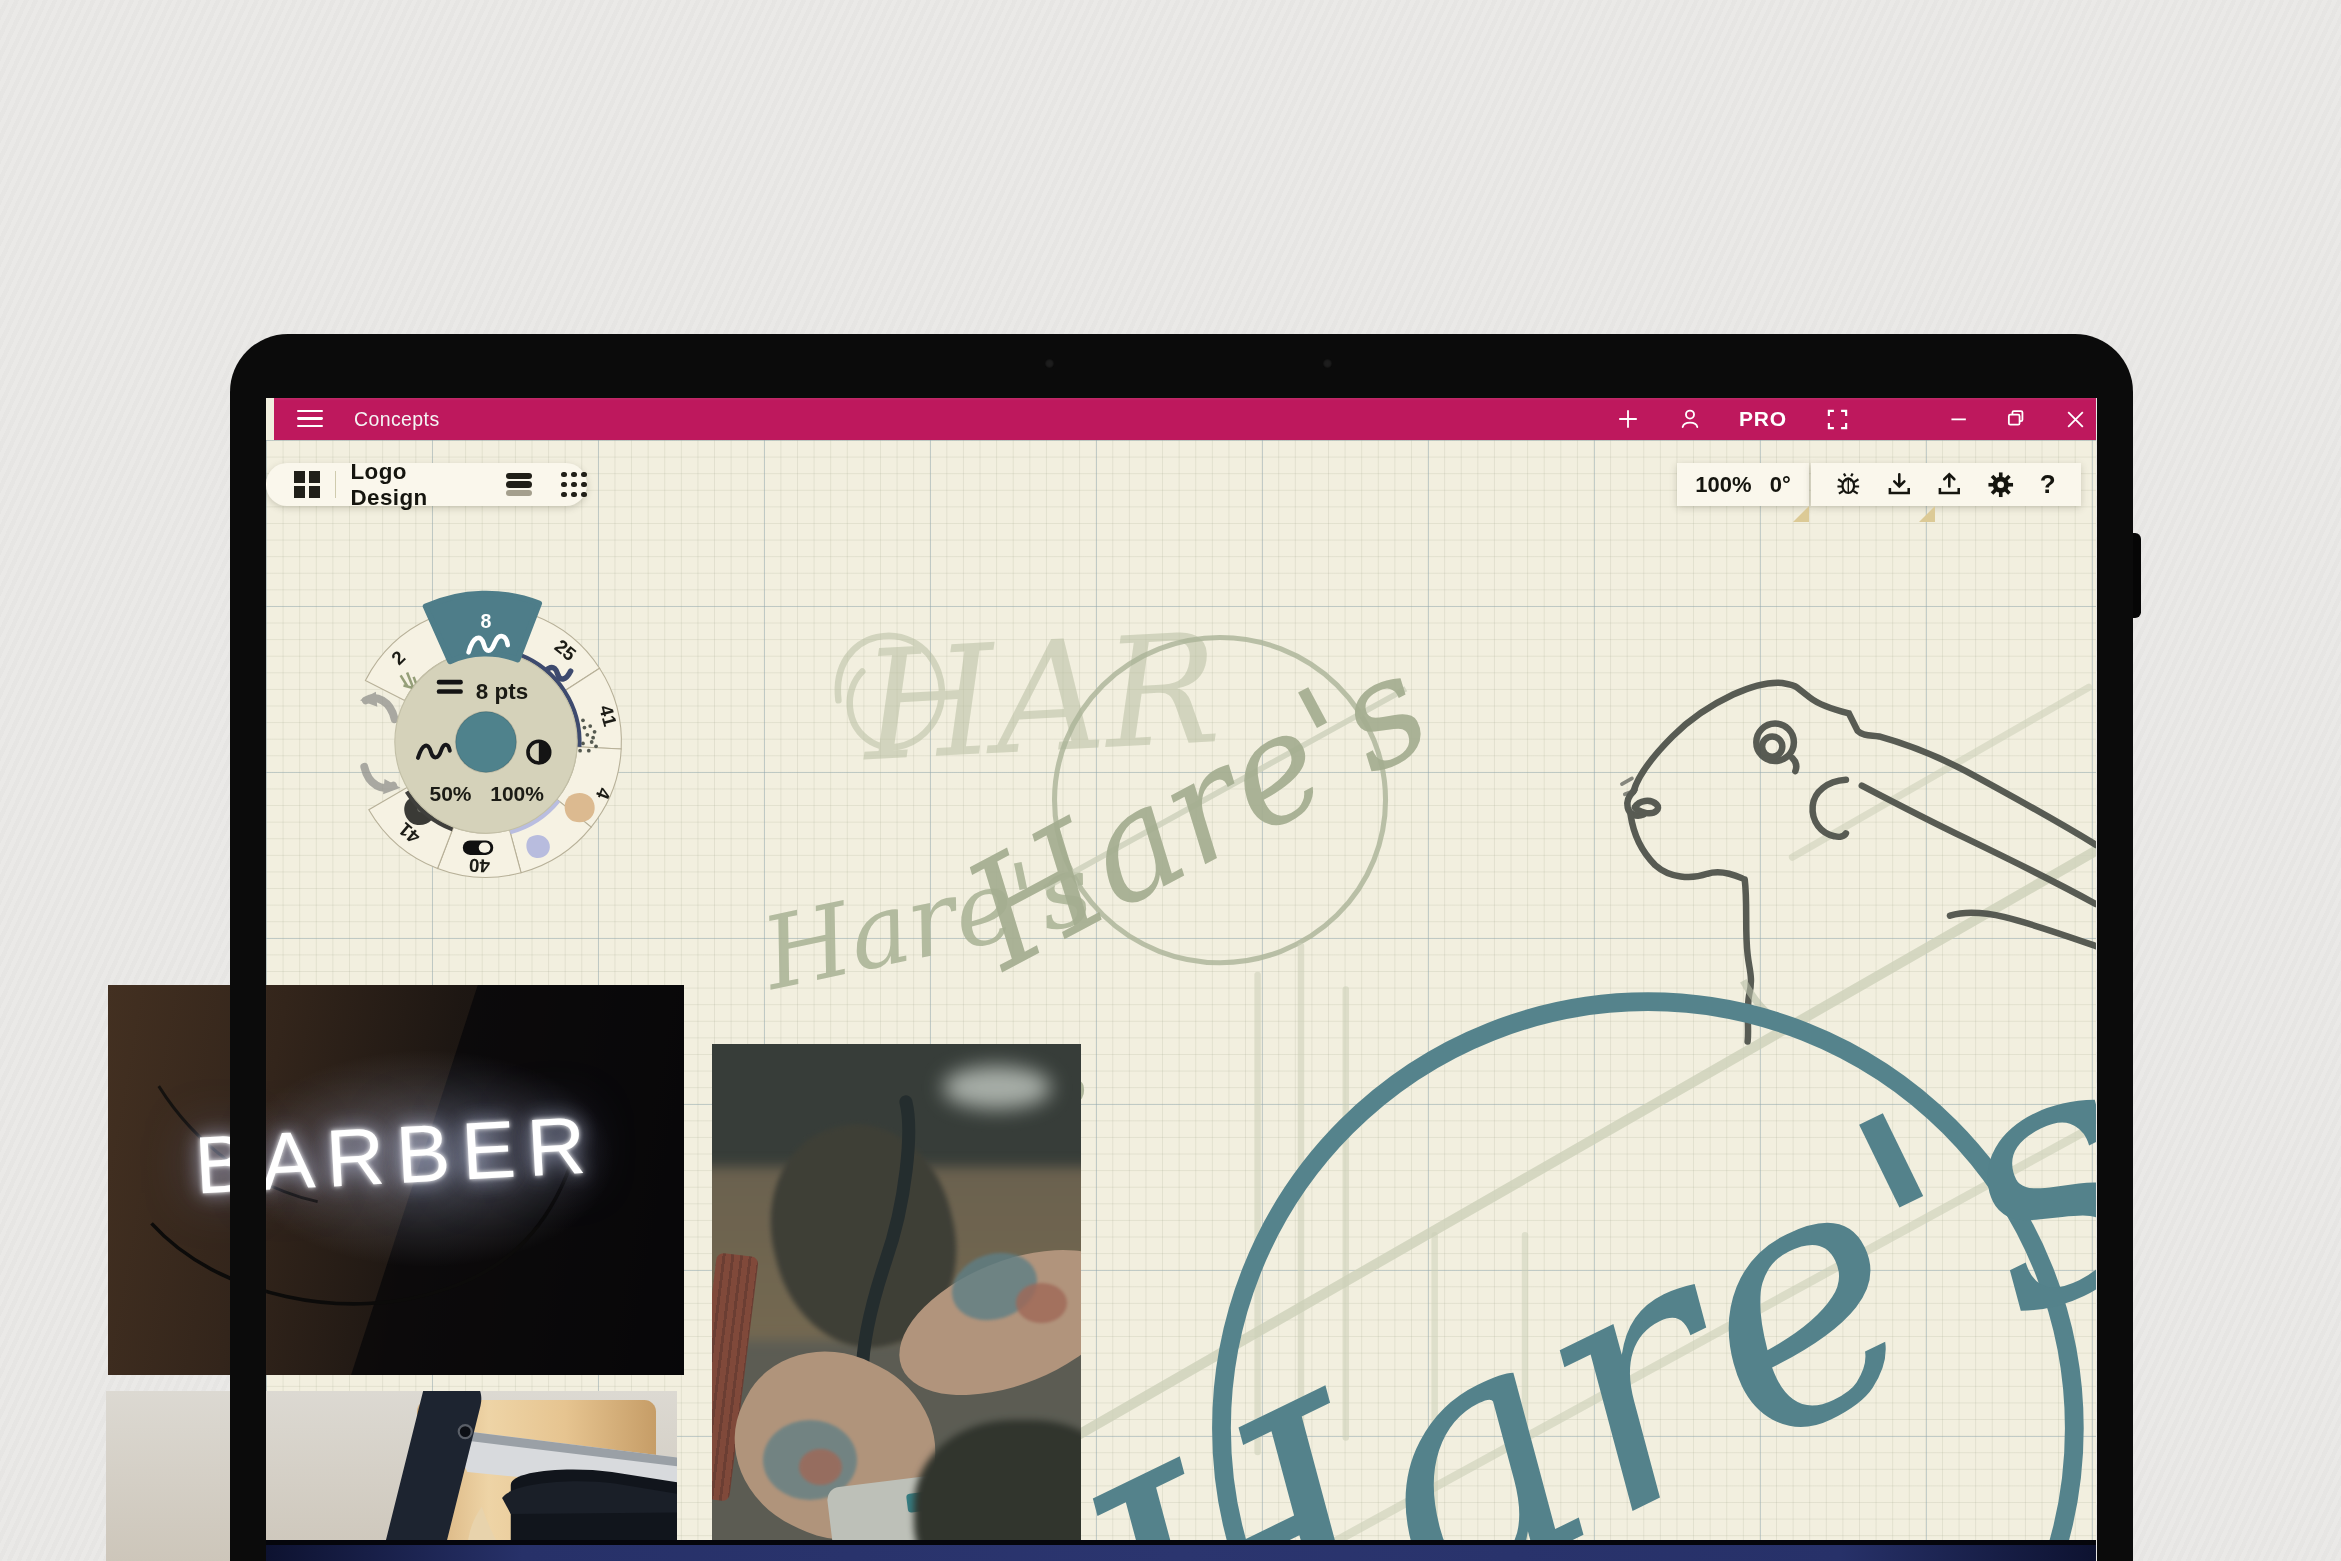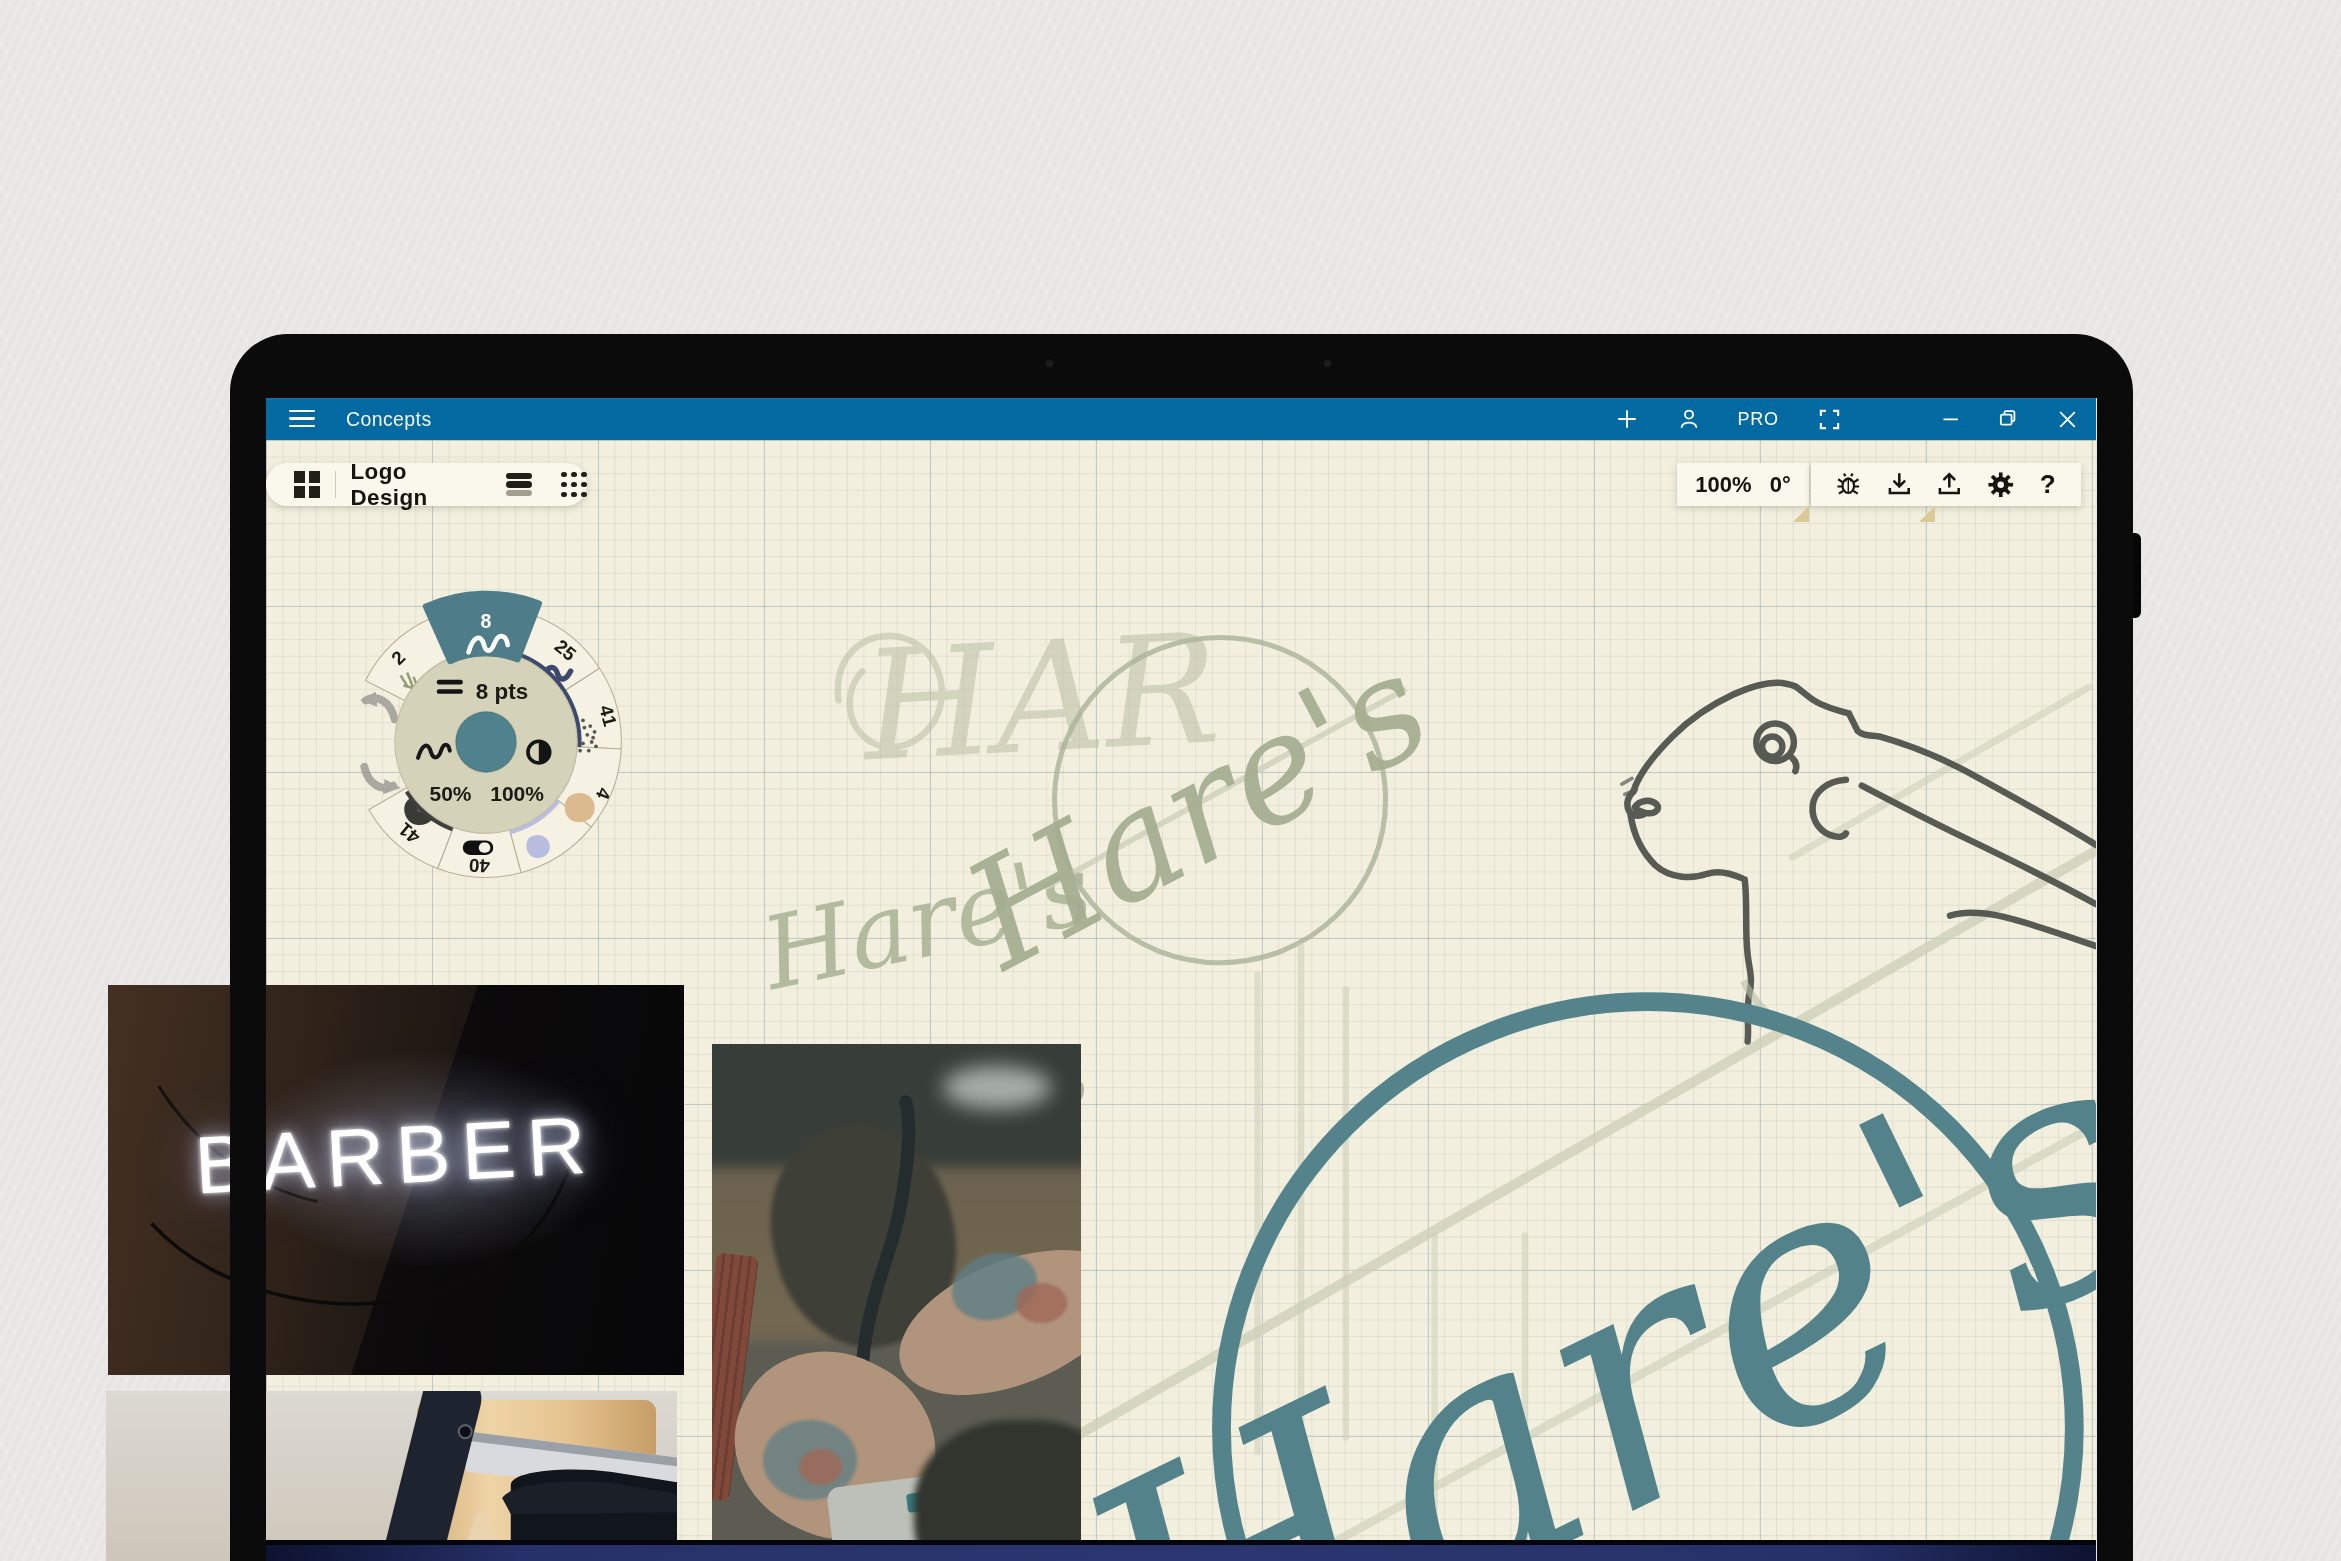--- a/index.html
+++ b/index.html
@@ -19,27 +19,27 @@
   .screen{left:266px;top:398px;width:1830px;height:1164px;overflow:hidden;background:#f2efdf;z-index:10;}
   .canvas{left:0;top:42px;width:1830px;height:1122px;background-color:#f2efdf;
     background-image:
       linear-gradient(rgba(140,165,178,0.42) 1.4px, transparent 1.4px),
       linear-gradient(90deg, rgba(140,165,178,0.42) 1.4px, transparent 1.4px),
       linear-gradient(rgba(162,166,140,0.20) 0.7px, transparent 0.7px),
       linear-gradient(90deg, rgba(162,166,140,0.20) 0.7px, transparent 0.7px);
     background-size:166px 166px,166px 166px,16.6px 16.6px,16.6px 16.6px;}
 
   
-  .titlebar{left:0;top:0;width:1830px;height:42px;background:#0369a1;color:#f4f4f4;}
+  .titlebar{left:8px;top:0;width:1830px;height:42px;background:#be185d;color:#f4f4f4;}
   .hamburger{left:23px;top:12.3px;width:26px;height:17.3px;cursor:pointer;}
   .hamburger span{position:absolute;left:0;width:26px;height:2.2px;background:#fff;border-radius:1.4px;}
   .app-name{left:80px;top:10px;font-size:19.5px;letter-spacing:0.4px;color:#f4f4f4;}
   .tb-right{right:19px;top:0;height:42px;display:flex;align-items:center;}
   .tb-btn{display:flex;align-items:center;justify-content:center;height:42px;color:#fff;}
-  .pro{font-size:18px;letter-spacing:0.7px;font-weight:400;}
+  .pro{font-size:21px;letter-spacing:0.7px;font-weight:700;}
 
   
   .cell{background:#faf7ec;box-shadow:0 2.2px 7.2px rgba(70,70,45,0.22);height:43px;}
   .grid4{display:grid;grid-template-columns:11.6px 11.6px;grid-template-rows:11.6px 11.6px;gap:3.6px;}
   .grid4 i{background:#201f18;}
   .vdiv{width:1.4px;height:27.5px;background:#cfcbae;}
   .proj{font-size:22.4px;font-weight:700;color:#15150f;letter-spacing:0.4px;}
   .bars i{display:block;width:26px;height:6.5px;border-radius:3.6px;background:#201f18;margin:2.2px 0;}
   .bars i.b3{background:#a49f8d;}
   .dots9{display:grid;grid-template-columns:repeat(3,5.8px);grid-template-rows:repeat(3,5.8px);gap:4.3px;}

